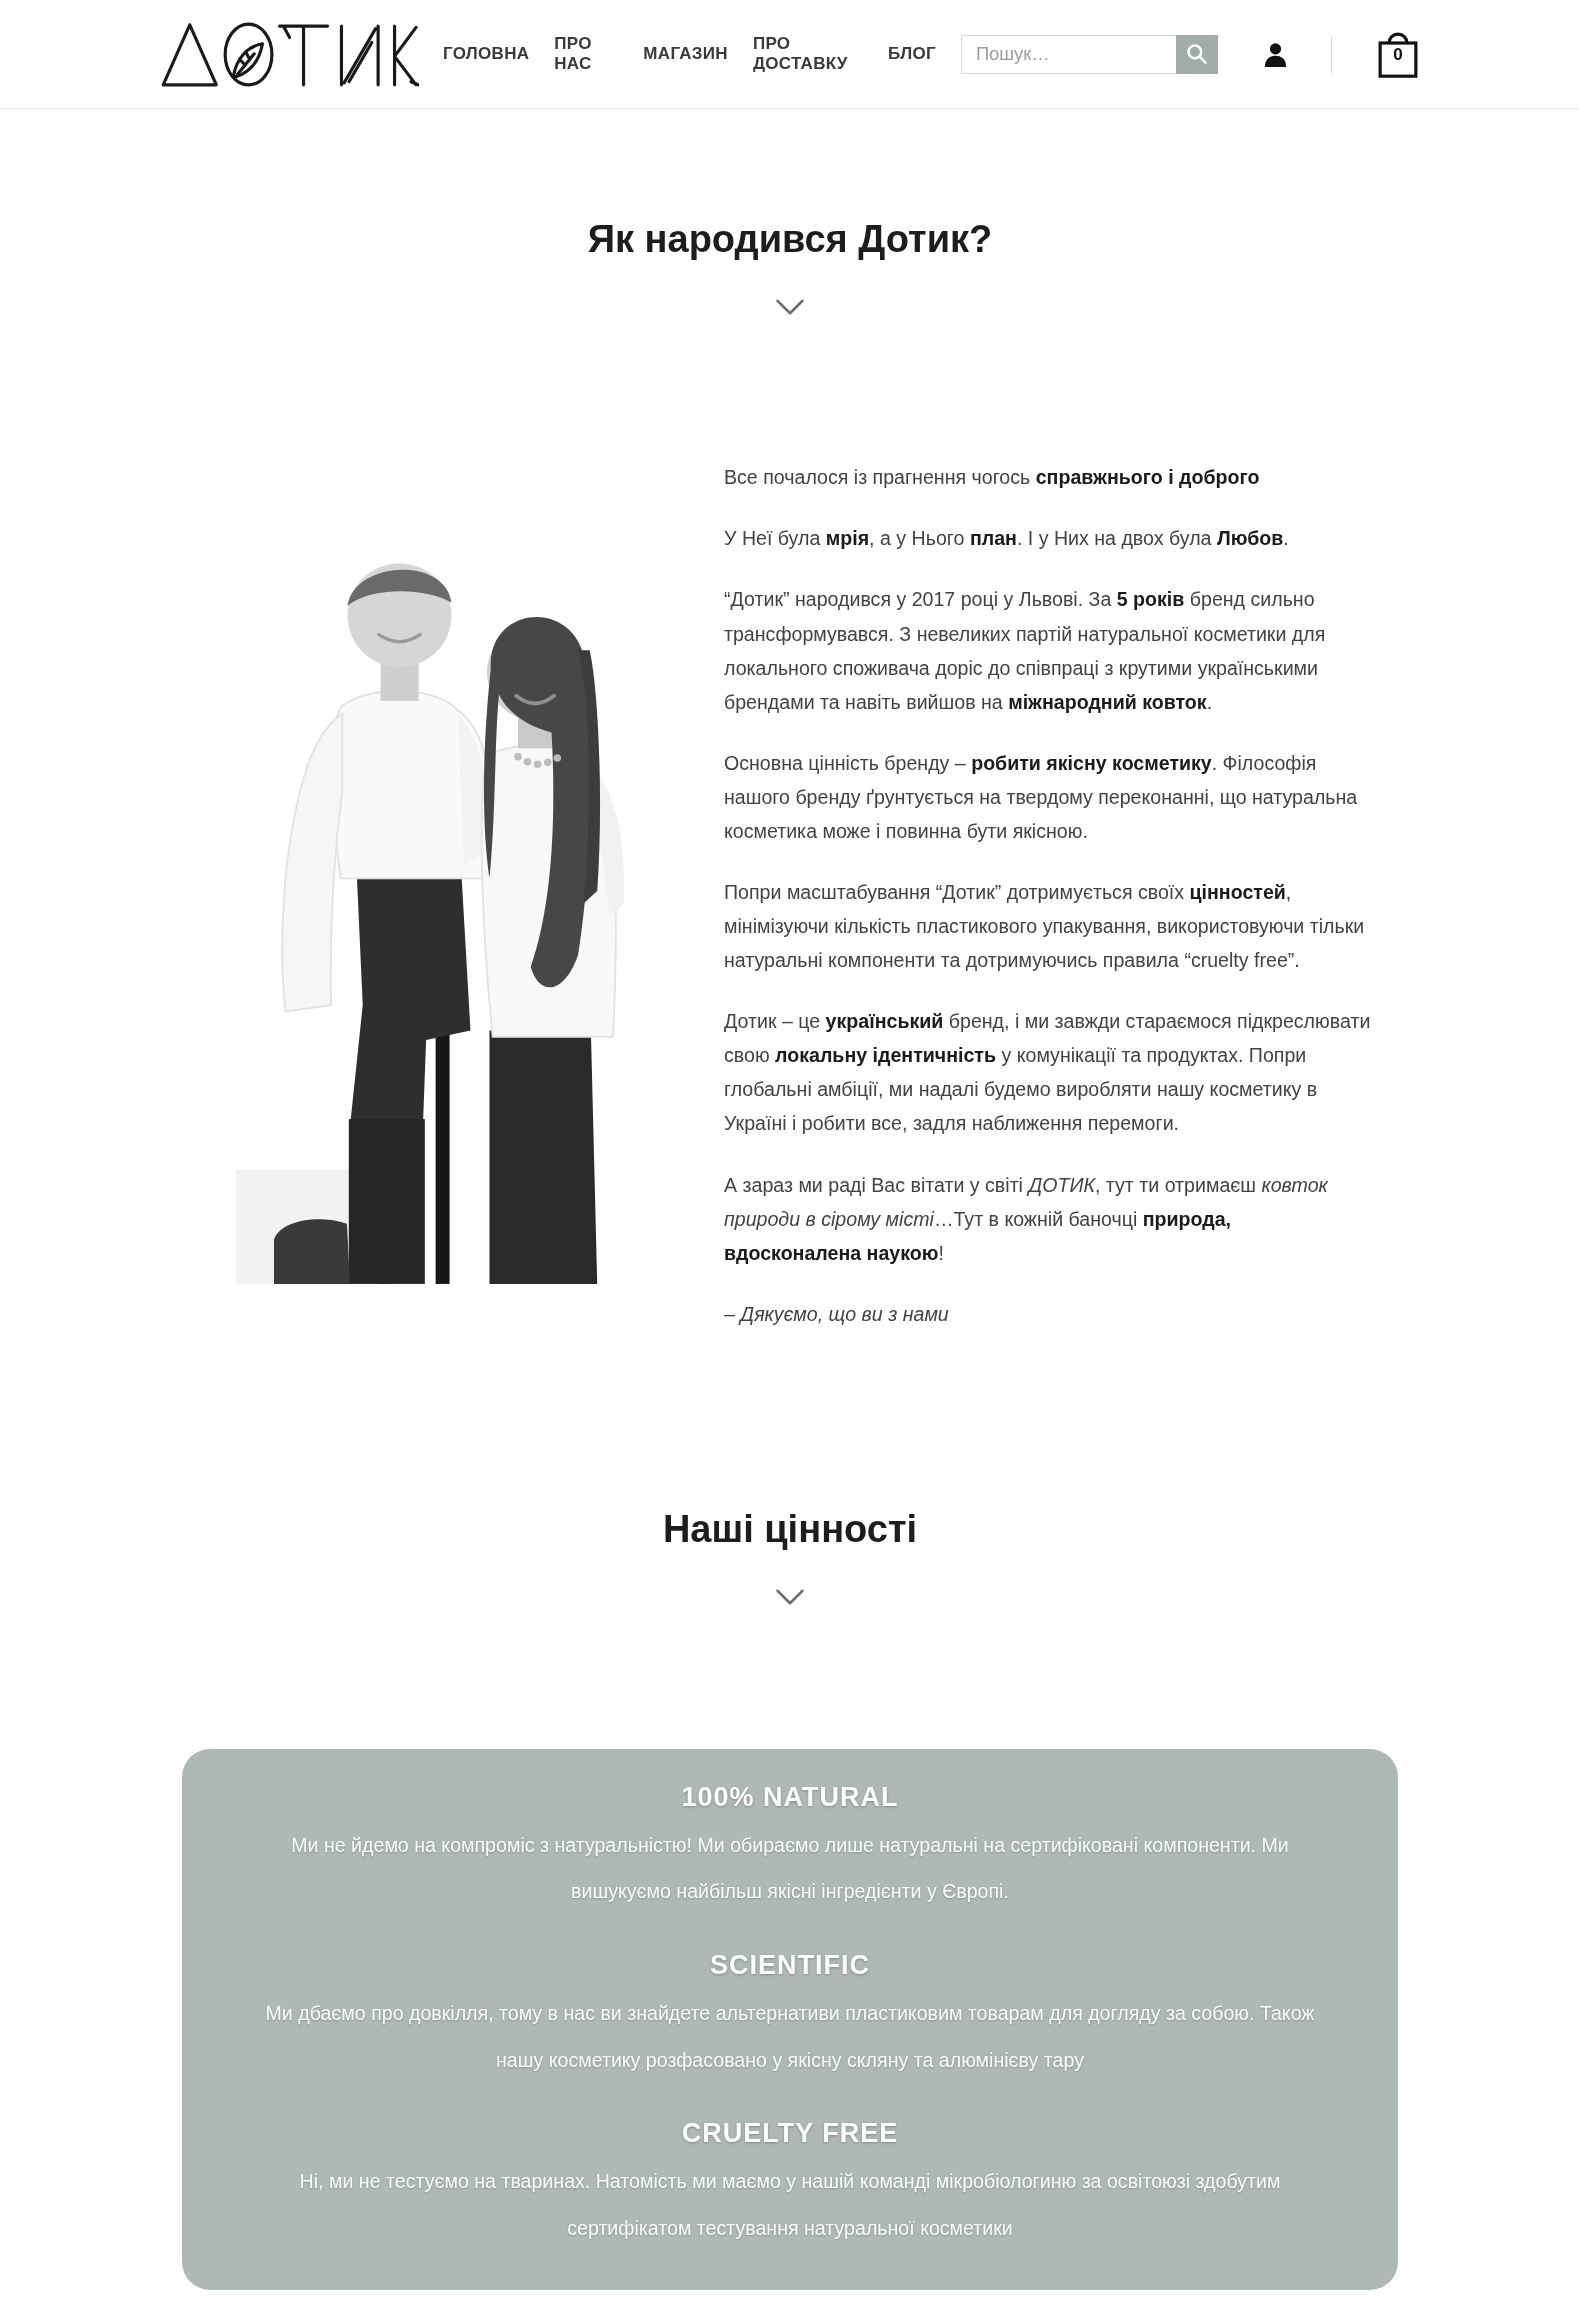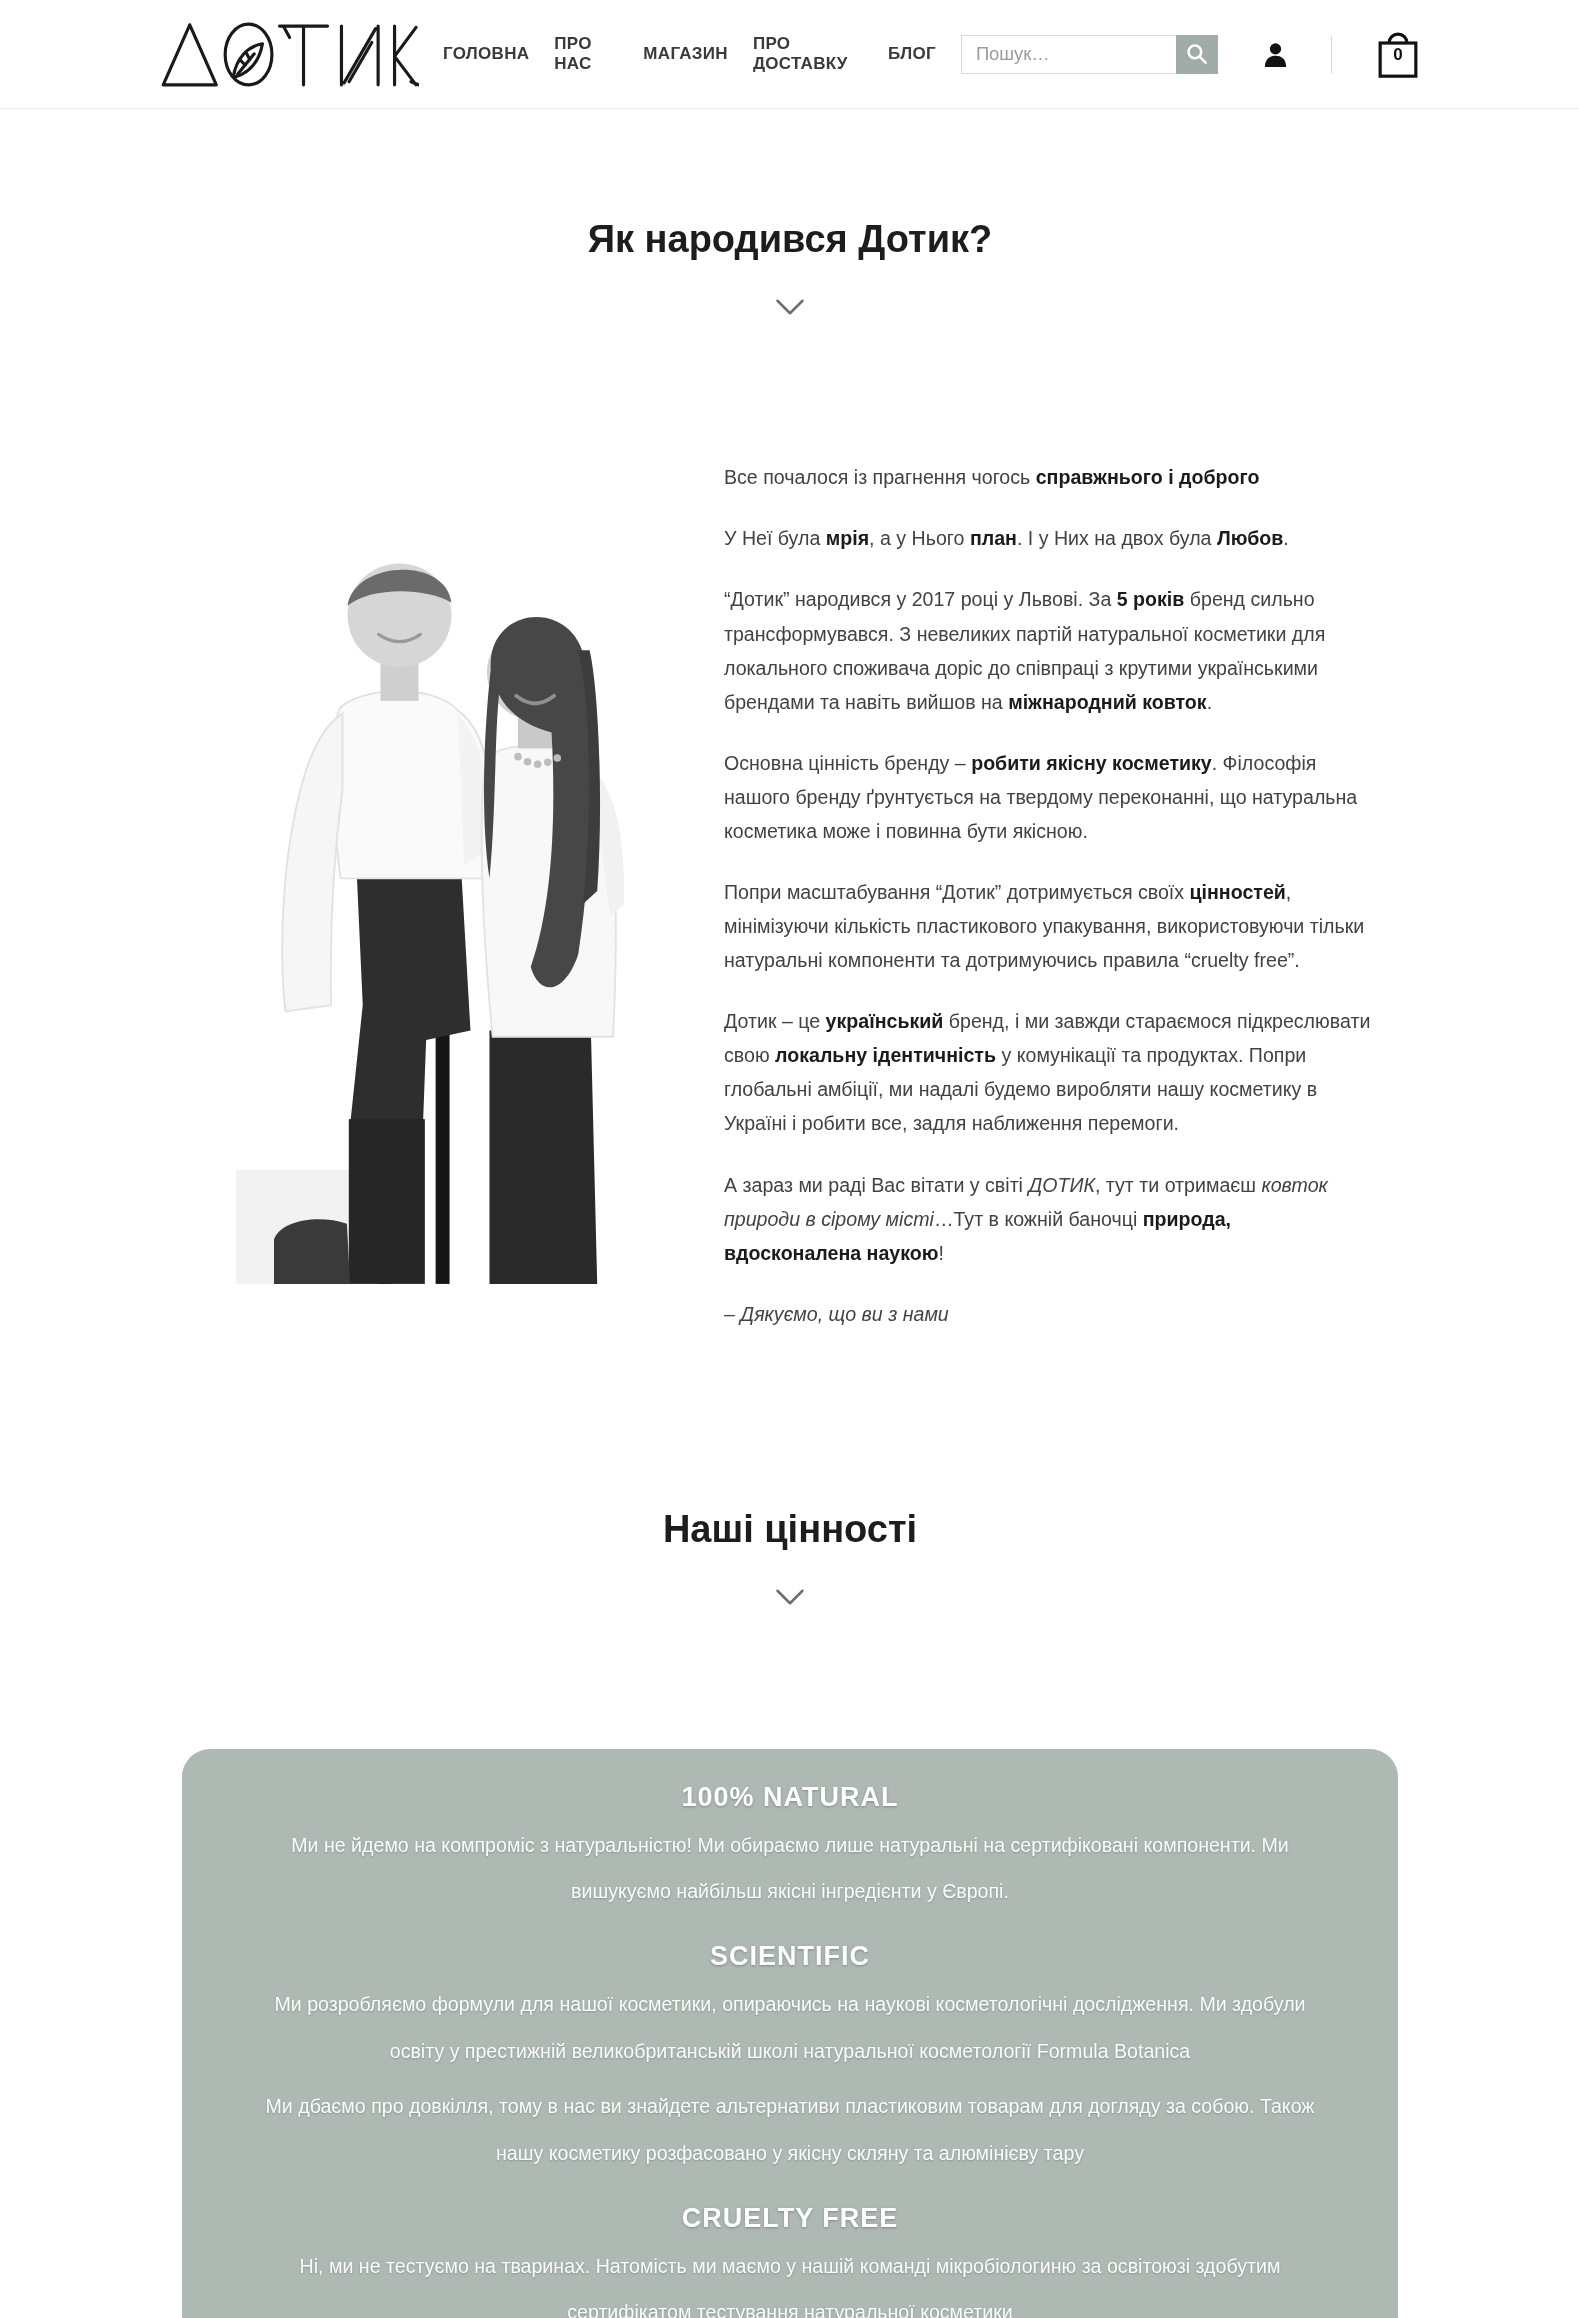--- a/index.html
+++ b/index.html
@@ -68,21 +68,21 @@
   .story-text .i { font-style:italic; }
 
   
   .values-section { padding-top:177px; }
   .values-box {
     margin-top:143px; background:#aeb9b4; border-radius:28px;
     padding:33px 76px 38px; text-align:center;
   }
   .values-box h3 {
     color:#ffffff; font-size:27px; font-weight:700; letter-spacing:1px;
-    text-transform:uppercase; margin-top:26px;
+    text-transform:uppercase; margin-top:35px;
     text-shadow:0 1.3px 2.5px rgba(70,80,76,.45);
   }
   .values-box h3:first-child { margin-top:0; }
   .values-box p {
     color:#fbfcfb; font-size:19.6px; line-height:2.38; font-weight:400;
     margin-top:9px; text-shadow:0 1.3px 1.9px rgba(70,80,76,.35);
   }
 </style>
 </head>
 <body>
@@ -224,21 +224,20 @@
     <div class="chevron">
       <svg width="30" height="18" viewBox="0 0 48 28">
         <polyline points="4,4 24,24 44,4" stroke="#6e6e6e" stroke-width="4" fill="none" stroke-linecap="round" stroke-linejoin="round"></polyline>
       </svg>
     </div>
 
     <div class="values-box" id="values-box">
         <h3>100% NATURAL</h3>
         <p>Ми не йдемо на компроміс з натуральністю! Ми обираємо лише натуральні на сертифіковані компоненти. Ми вишукуємо найбільш якісні інгредієнти у Європі.</p>
         <h3>SCIENTIFIC</h3>
-        <p>Ми розробляємо формули для нашої косметики, опираючись на наукові косметологічні дослідження. Ми здобули освіту у престижній великобританській школі натуральної косметології Formula Botanica</p>
         <p>Ми дбаємо про довкілля, тому в нас ви знайдете альтернативи пластиковим товарам для догляду за собою. Також нашу косметику розфасовано у якісну скляну та алюмінієву тару</p>
         <h3>CRUELTY FREE</h3>
         <p>Ні, ми не тестуємо на тваринах. Натомість ми маємо у нашій команді мікробіологиню за освітоюзі здобутим сертифікатом тестування натуральної косметики</p>
       </div>
   </section>
 
 </main>
 
 
 </body></html>

